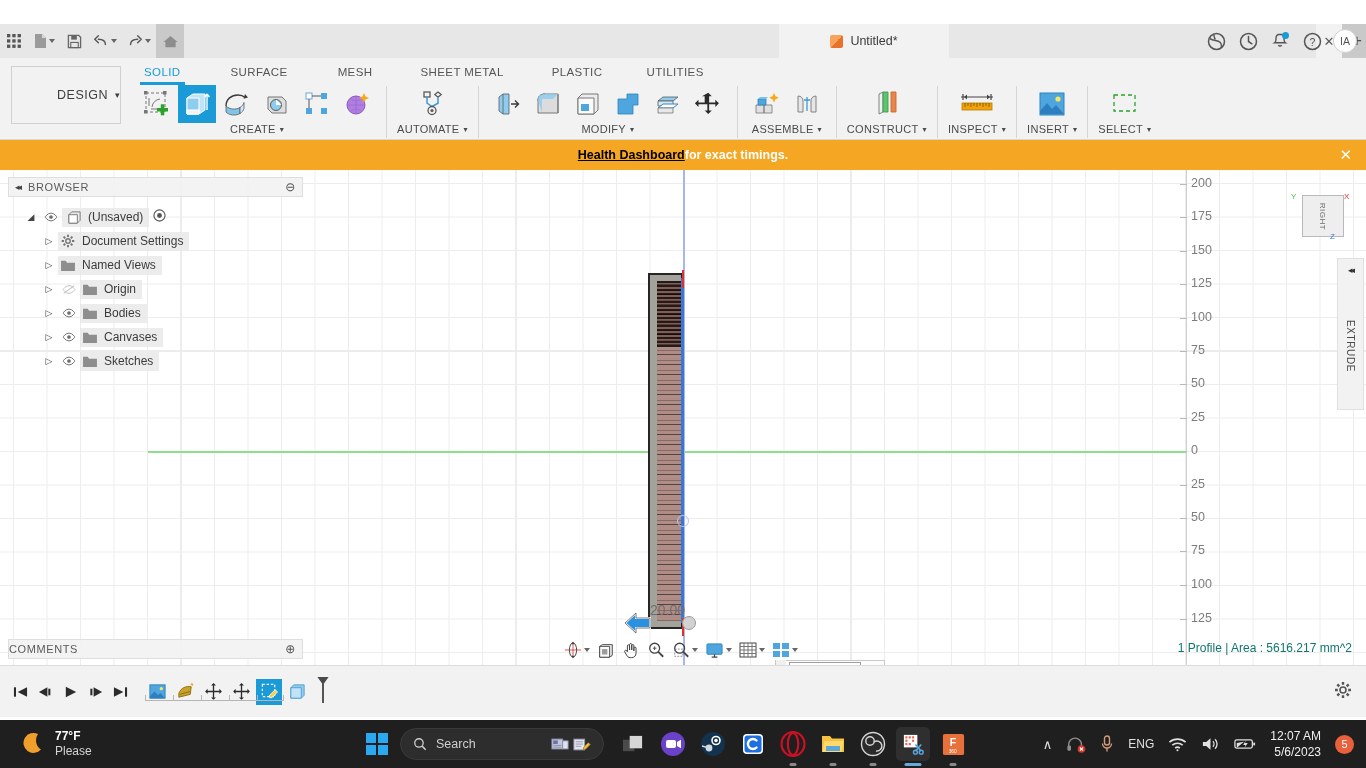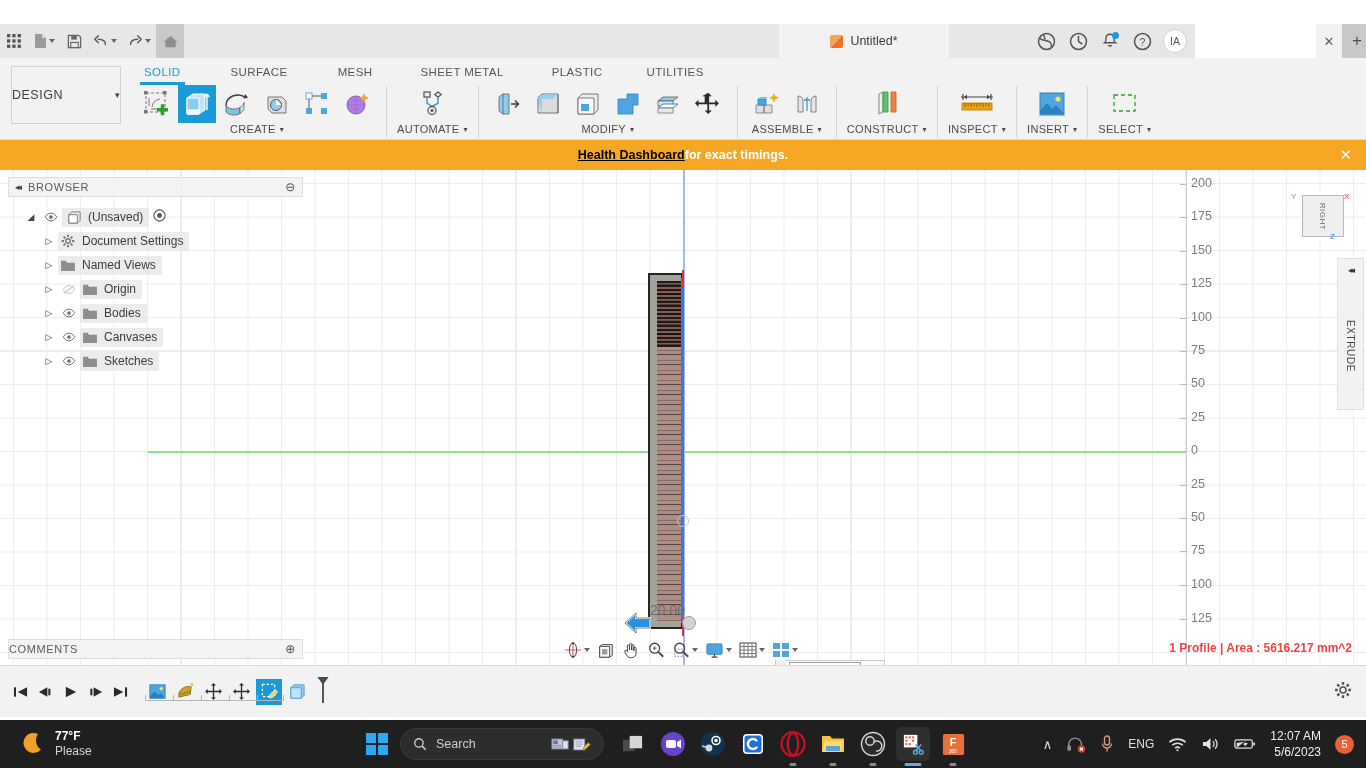--- a/index.html
+++ b/index.html
@@ -28,21 +28,21 @@
   .tb-logo::after{ content:"360"; font-size:3px; color:#fff; margin-bottom:1px;}
   .tb-title { font-size:12px; color:#3c3c3c; }
   .tb-winctrls { margin-left:auto; display:flex; height:24px; }
   .tb-winctrls div {
     width:46px; height:24px; display:flex; align-items:center; justify-content:center;
     color:#555; font-size:12px;
   }
 
   
   .qatbar {
-    position:absolute; left:0; top:24px; width:1195px; height:34px;
+    position:absolute; left:0; top:24px; width:1365px; height:34px;
     background:#e7e7e7; display:flex; align-items:center;
   }
   .qat-group { display:flex; align-items:center; height:34px; }
   .qat-btn {
     height:34px; min-width:28px; padding:0 5px;
     display:flex; align-items:center; justify-content:center; gap:2px;
     color:#5a5a5a;
   }
   .qat-btn.active { background:#c9c9c9; }
   .caret { width:0;height:0;border-left:3px solid transparent;border-right:3px solid transparent;border-top:4px solid #666; }
@@ -64,21 +64,21 @@
   .bell-dot { position:absolute; top:8px; right:6px; width:7px;height:7px;border-radius:50%;background:#1a9bd7;}
 
   
   .ribbon {
     position:absolute; left:0; top:58px; width:1366px; height:82px;
     background:#f2f2f2; border-bottom:1px solid #d8d8d8;
   }
   .design-box {
     position:absolute; left:11px; top:8px; width:110px; height:58px;
     border:1px solid #d0d0d0; background:#f2f2f2;
-    display:flex; align-items:center; justify-content:space-between; gap:16px;
+    display:flex; align-items:center; justify-content:flex-end; gap:7px;
     font-size:12.5px; color:#3d3d3d; letter-spacing:.5px;
   }
   .ribtabs { position:absolute; left:134px; top:0; display:flex; gap:0; }
   .ribtab {
     font-size:11.5px; letter-spacing:.4px; color:#555; padding:8px 10px 4px 10px;
     white-space:nowrap;
   }
   .ribtab.active { color:#1a9bd7; }
   .ribtab.active::after {
     content:""; display:block; height:3px; background:#1a9bd7; margin-top:4px;
@@ -230,21 +230,21 @@
   .comments .plus { margin-left:auto; margin-right:6px; font-size:12px; color:#555;}
 
   
   .navbar {
     position:absolute; left:561px; top:638px; height:24px; display:flex; align-items:center; gap:1px;
   }
   .navbtn { height:24px; padding:0 3px; display:flex; align-items:center; gap:2px; color:#4a4a4a;}
 
   
   .statusline {
-    position:absolute; right:14px; top:641px; font-size:12px; color:#ef4444; font-weight:bold;
+    position:absolute; right:14px; top:641px; font-size:12px; color:#0f766e; font-weight:normal;
   }
 
   
   .timeline {
     position:absolute; left:0; top:665px; width:1366px; height:52px;
     background:#f2f2f2; border-top:1px solid #dcdcdc;
     display:flex; align-items:center;
   }
   .tl-btn { width:25px;height:30px; display:flex;align-items:center;justify-content:center; color:#333;}
   .tl-feature { width:26px;height:26px; display:flex;align-items:center;justify-content:center; margin:0 1px;}

